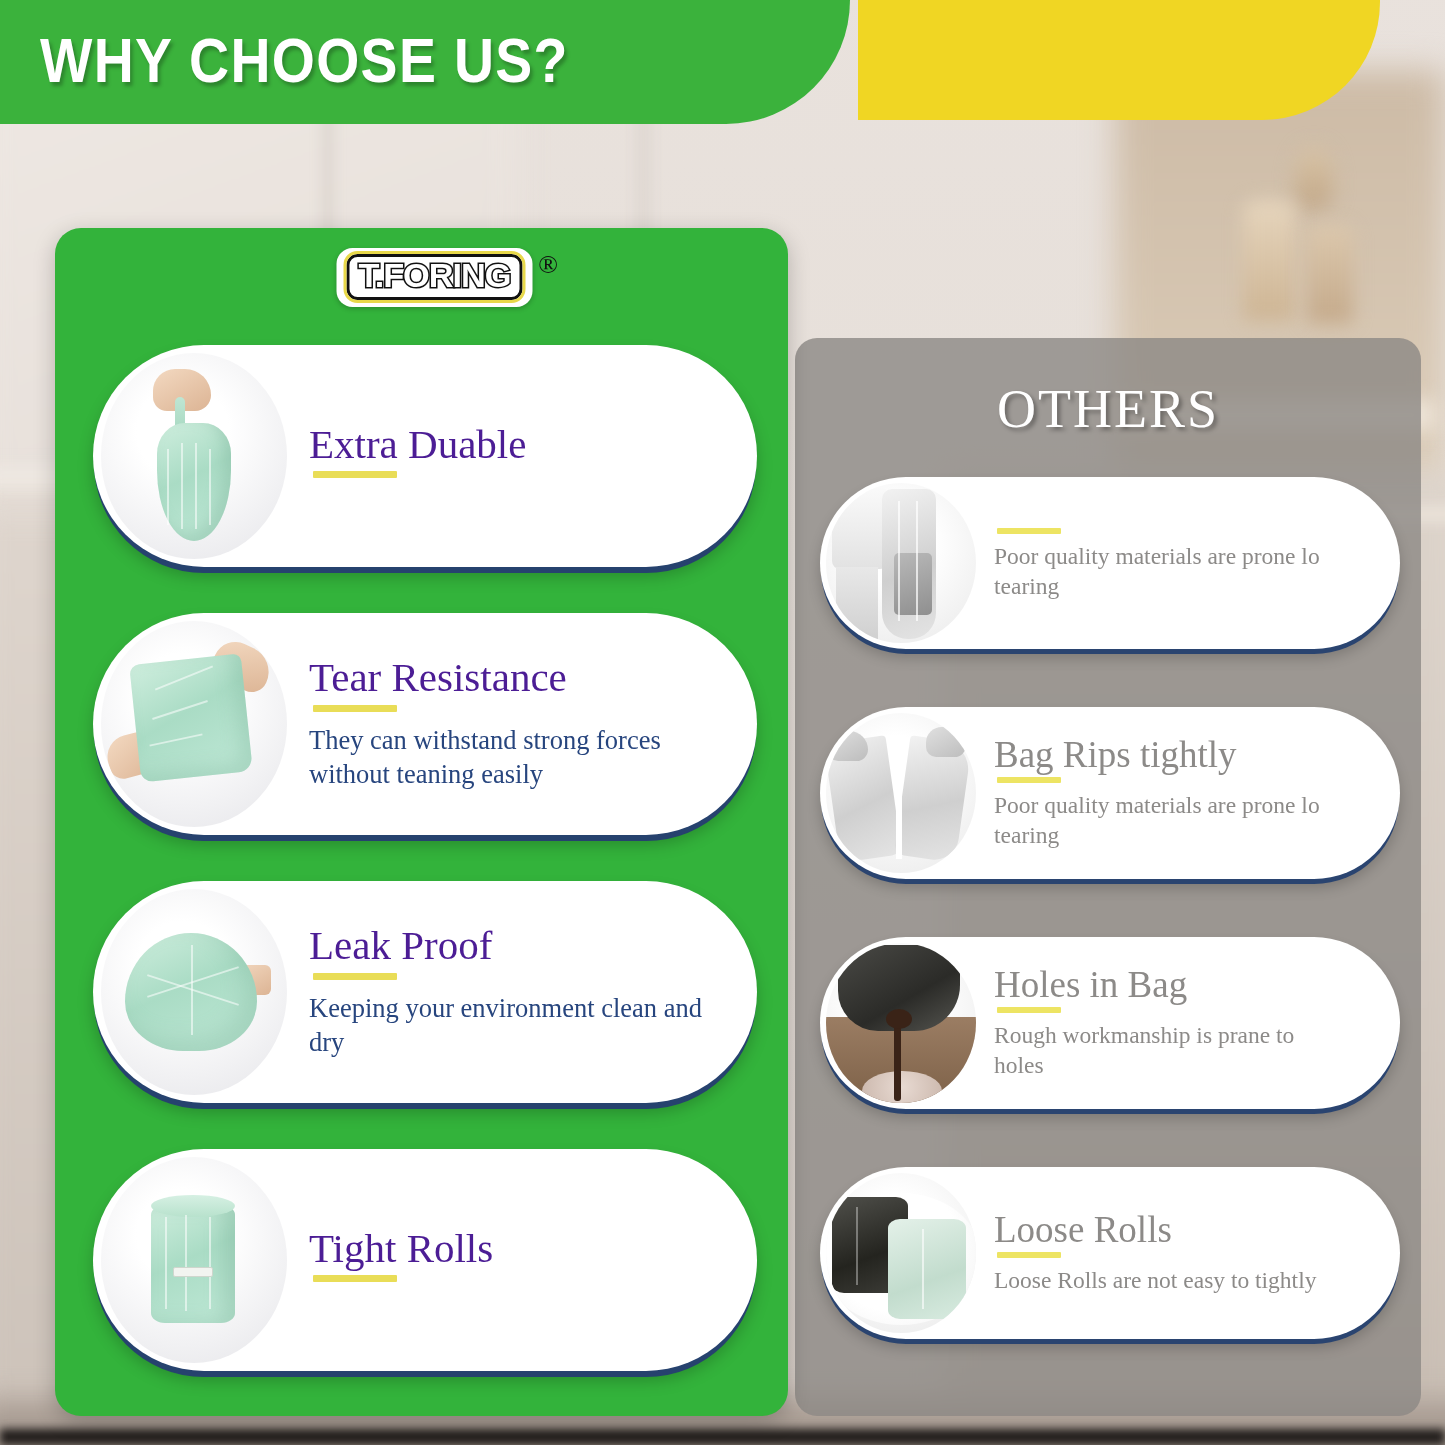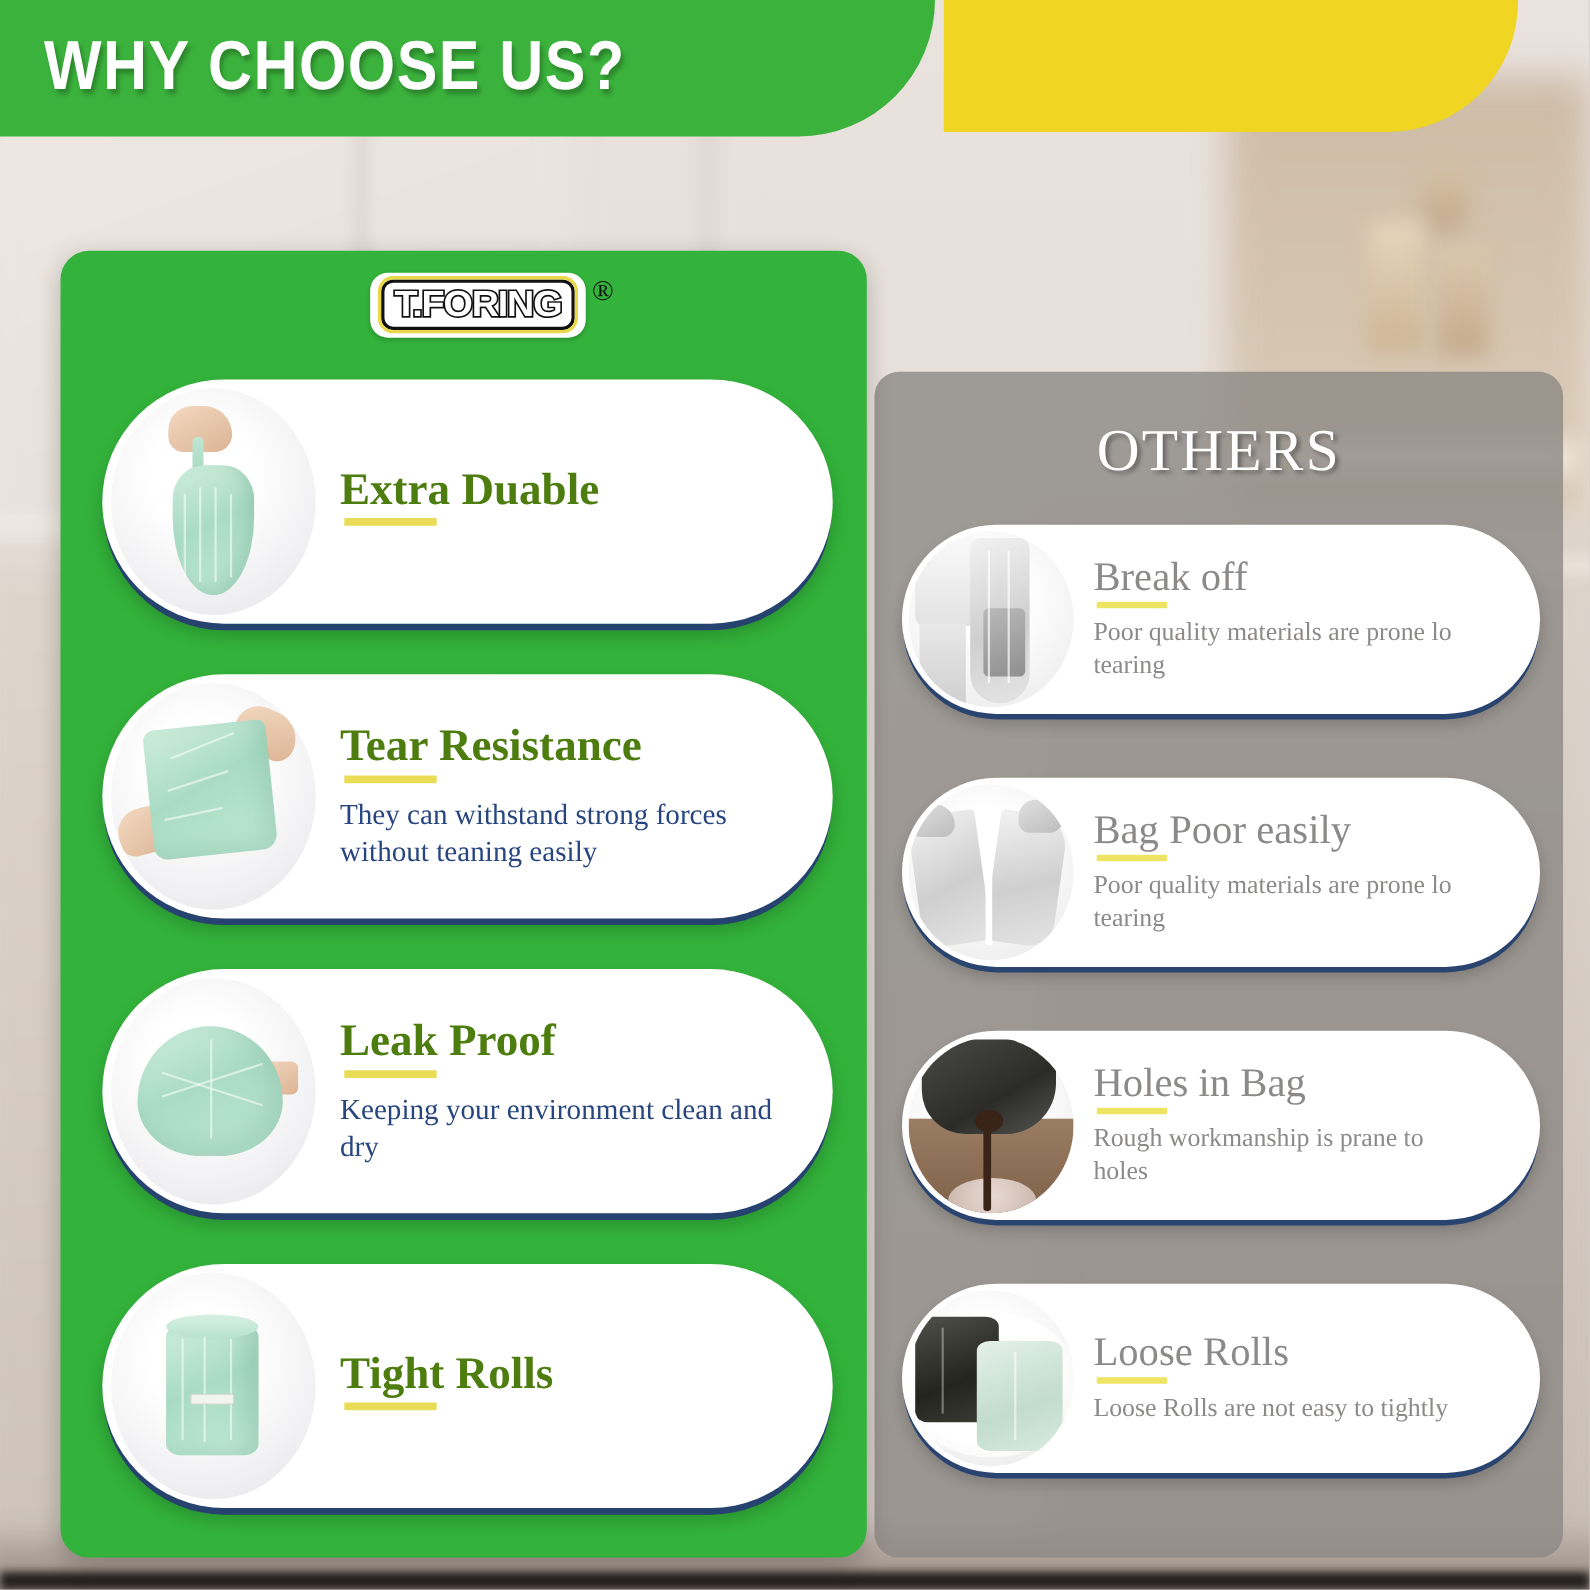--- a/index.html
+++ b/index.html
@@ -153,23 +153,23 @@
     width:186px; height:206px;
     border-radius:50%;
     margin-left:8px;
     background:radial-gradient(circle at 44% 38%, #ffffff 28%, #f1f1f3 66%, #e4e4e8 100%);
     position:relative;
     overflow:hidden;
   }
   .card .txt { padding-left:22px; padding-right:14px; }
   .card .c-title {
     font-family:"Liberation Serif", serif;
-    font-weight:bold;
+    font-weight:normal;
     font-size:41px;
-    color:#4d7c0f;
+    color:#4c1d95;
     line-height:1.04;
     white-space:nowrap;
   }
   .card .ul {
     width:84px; height:7px; background:#E9DD57;
     margin:6px 0 11px 4px; border-radius:1px;
   }
   .card .c-body {
     font-family:"Liberation Serif", serif;
     font-size:26.5px;
@@ -398,38 +398,37 @@
     <div class="art">
       <div class="torso" style="left:6px; top:4px; width:56px; height:82px; border-radius:8px;"></div>
       <div class="torso" style="left:10px; top:84px; width:42px; height:76px; background:linear-gradient(180deg,#e8e8e8,#cfcfcf);"></div>
       <div class="gray-bag" style="left:56px; top:6px; width:54px; height:150px; border-radius:10px 10px 26px 26px;"></div>
       <div class="gray-bag" style="left:68px; top:70px; width:38px; height:62px; border-radius:5px; background:linear-gradient(160deg,#b9b9b9,#8f8f8f);"></div>
       <div class="stripe" style="left:72px; top:18px; width:2px; height:120px; background:rgba(255,255,255,.7);"></div>
       <div class="stripe" style="left:90px; top:18px; width:2px; height:120px; background:rgba(255,255,255,.7);"></div>
     </div>
   </div>
   <div class="txt">
-    <div class="c-title">Break off</div>
     <div class="ul"></div>
     <div class="c-body">Poor quality materials are prone lo tearing</div>
   </div>
 </div>
 
 <div class="card card-right" style="top:707px;">
   <div class="thumb">
     <div class="art">
       <div class="gray-bag" style="left:6px; top:26px; width:62px; height:120px; border-radius:30px 4px 10px 24px; transform:rotate(-8deg);"></div>
       <div class="gray-bag" style="left:76px; top:26px; width:62px; height:120px; border-radius:4px 30px 24px 10px; transform:rotate(8deg);"></div>
       <div class="hand" style="left:2px; top:18px; width:40px; height:30px; background:linear-gradient(150deg,#e0e0e0,#bdbdbd);"></div>
       <div class="hand" style="left:100px; top:14px; width:40px; height:30px; background:linear-gradient(150deg,#e0e0e0,#bdbdbd);"></div>
       <div class="stripe" style="left:70px; top:52px; width:6px; height:94px; background:#ffffff;"></div>
     </div>
   </div>
   <div class="txt">
-    <div class="c-title">Bag Poor easily</div>
+    <div class="c-title">Bag Rips tightly</div>
     <div class="ul"></div>
     <div class="c-body">Poor quality materials are prone lo tearing</div>
   </div>
 </div>
 
 <div class="card card-right" style="top:937px;">
   <div class="thumb">
     <div class="art">
       <div class="wood" style="left:0; top:74px; width:150px; height:86px;"></div>
       <div class="plate" style="left:36px; top:128px; width:80px; height:40px; background:radial-gradient(circle at 50% 40%, #e8dad2, #c9b5aa);"></div>

